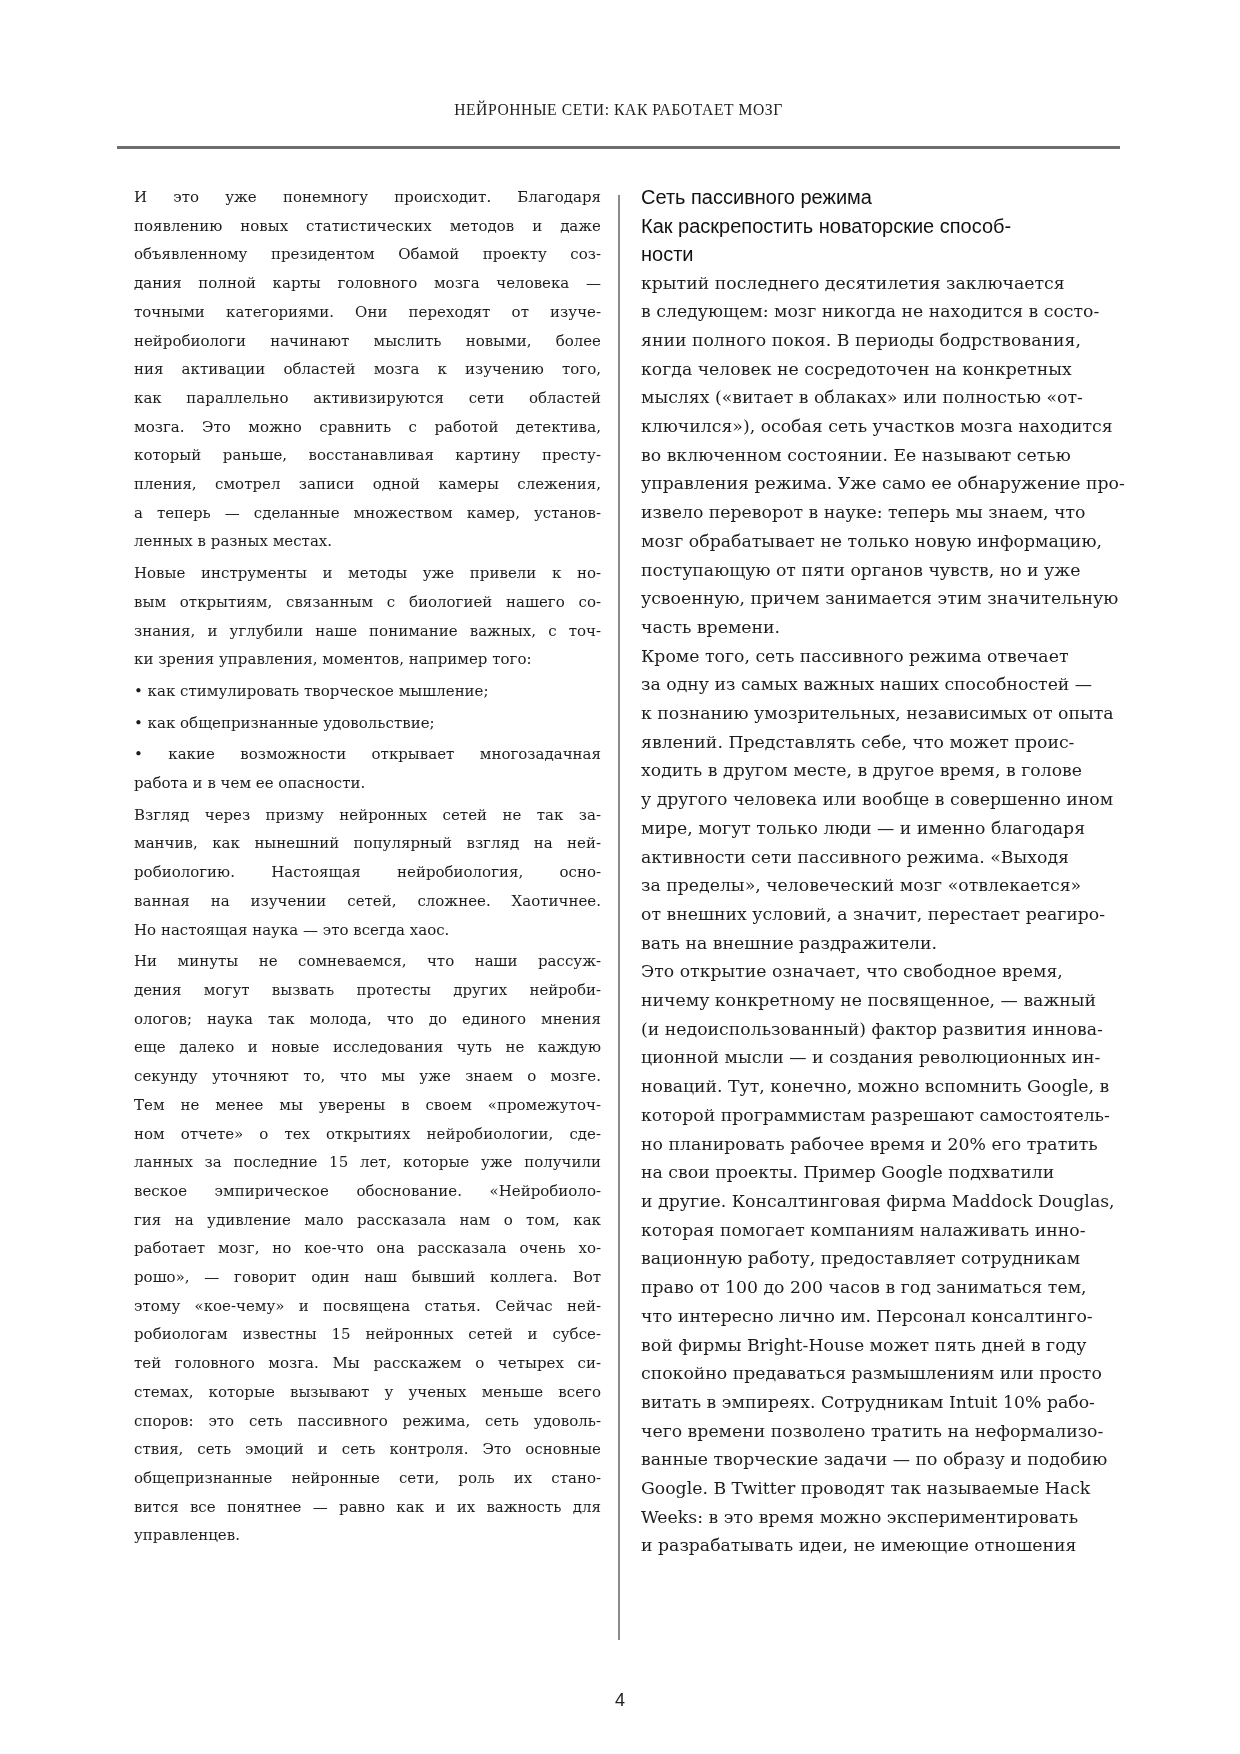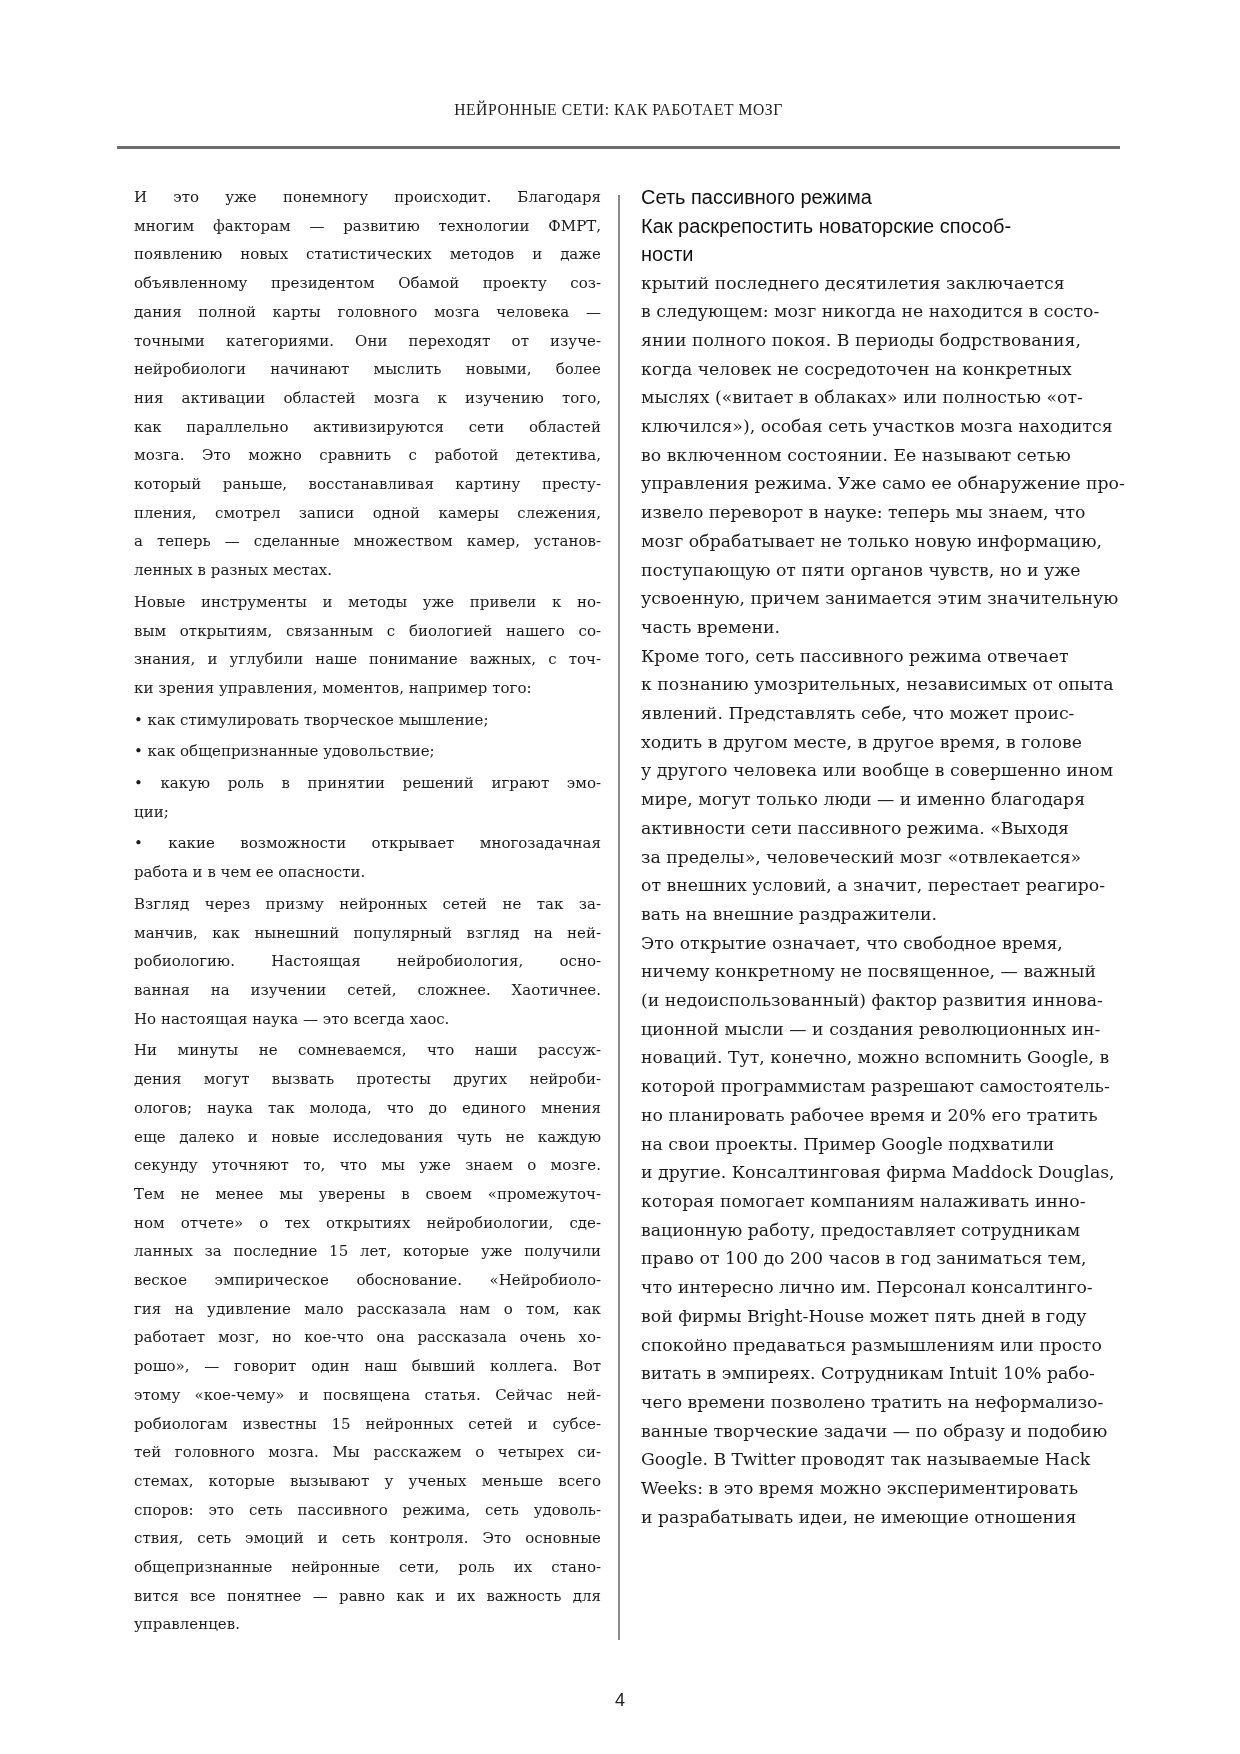--- a/index.html
+++ b/index.html
@@ -35,21 +35,20 @@
 </style>
 </head>
 <body>
 
 <div class="running-head">НЕЙРОННЫЕ СЕТИ: КАК РАБОТАЕТ МОЗГ</div>
 <div class="head-rule"></div>
 
 <div class="col-left" id="left-col">
     <p>
       <span class="line">И это уже понемногу происходит. Благодаря</span>
-      <span class="line">многим факторам — развитию технологии ФМРТ,</span>
       <span class="line">появлению новых статистических методов и даже</span>
       <span class="line">объявленному президентом Обамой проекту соз-</span>
       <span class="line">дания полной карты головного мозга человека —</span>
       <span class="line">точными категориями. Они переходят от изуче-</span>
       <span class="line">нейробиологи начинают мыслить новыми, более</span>
       <span class="line">ния активации областей мозга к изучению того,</span>
       <span class="line">как параллельно активизируются сети областей</span>
       <span class="line">мозга. Это можно сравнить с работой детектива,</span>
       <span class="line">который раньше, восстанавливая картину престу-</span>
       <span class="line">пления, смотрел записи одной камеры слежения,</span>
@@ -60,24 +59,20 @@
       <span class="line">Новые инструменты и методы уже привели к но-</span>
       <span class="line">вым открытиям, связанным с биологией нашего со-</span>
       <span class="line">знания, и углубили наше понимание важных, с точ-</span>
       <span class="line last">ки зрения управления, моментов, например того:</span>
     </p>
     <p>
       <span class="line last">• как стимулировать творческое мышление;</span>
     </p>
     <p>
       <span class="line last">• как общепризнанные удовольствие;</span>
-    </p>
-    <p>
-      <span class="line">• какую роль в принятии решений играют эмо-</span>
-      <span class="line last">ции;</span>
     </p>
     <p>
       <span class="line">• какие возможности открывает многозадачная</span>
       <span class="line last">работа и в чем ее опасности.</span>
     </p>
     <p>
       <span class="line">Взгляд через призму нейронных сетей не так за-</span>
       <span class="line">манчив, как нынешний популярный взгляд на ней-</span>
       <span class="line">робиологию. Настоящая нейробиология, осно-</span>
       <span class="line">ванная на изучении сетей, сложнее. Хаотичнее.</span>
@@ -124,20 +119,21 @@
       <span class="line">мыслях («витает в облаках» или полностью «от-</span>
       <span class="line">ключился»), особая сеть участков мозга находится</span>
       <span class="line">во включенном состоянии. Ее называют сетью</span>
       <span class="line">управления режима. Уже само ее обнаружение про-</span>
       <span class="line">извело переворот в науке: теперь мы знаем, что</span>
       <span class="line">мозг обрабатывает не только новую информацию,</span>
       <span class="line">поступающую от пяти органов чувств, но и уже</span>
       <span class="line">усвоенную, причем занимается этим значительную</span>
       <span class="line">часть времени.</span>
       <span class="line">Кроме того, сеть пассивного режима отвечает</span>
+      <span class="line">за одну из самых важных наших способностей —</span>
       <span class="line">к познанию умозрительных, независимых от опыта</span>
       <span class="line">явлений. Представлять себе, что может проис-</span>
       <span class="line">ходить в другом месте, в другое время, в голове</span>
       <span class="line">у другого человека или вообще в совершенно ином</span>
       <span class="line">мире, могут только люди — и именно благодаря</span>
       <span class="line">активности сети пассивного режима. «Выходя</span>
       <span class="line">за пределы», человеческий мозг «отвлекается»</span>
       <span class="line">от внешних условий, а значит, перестает реагиро-</span>
       <span class="line">вать на внешние раздражители.</span>
       <span class="line">Это открытие означает, что свободное время,</span>

